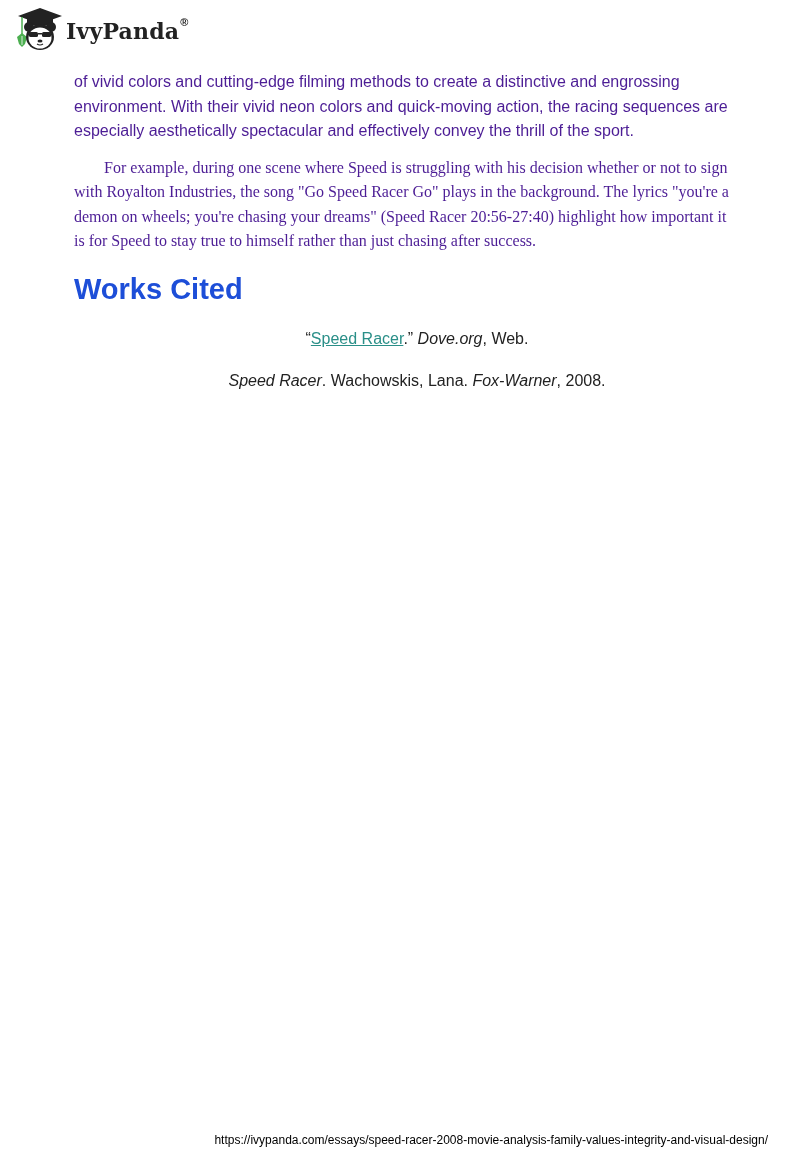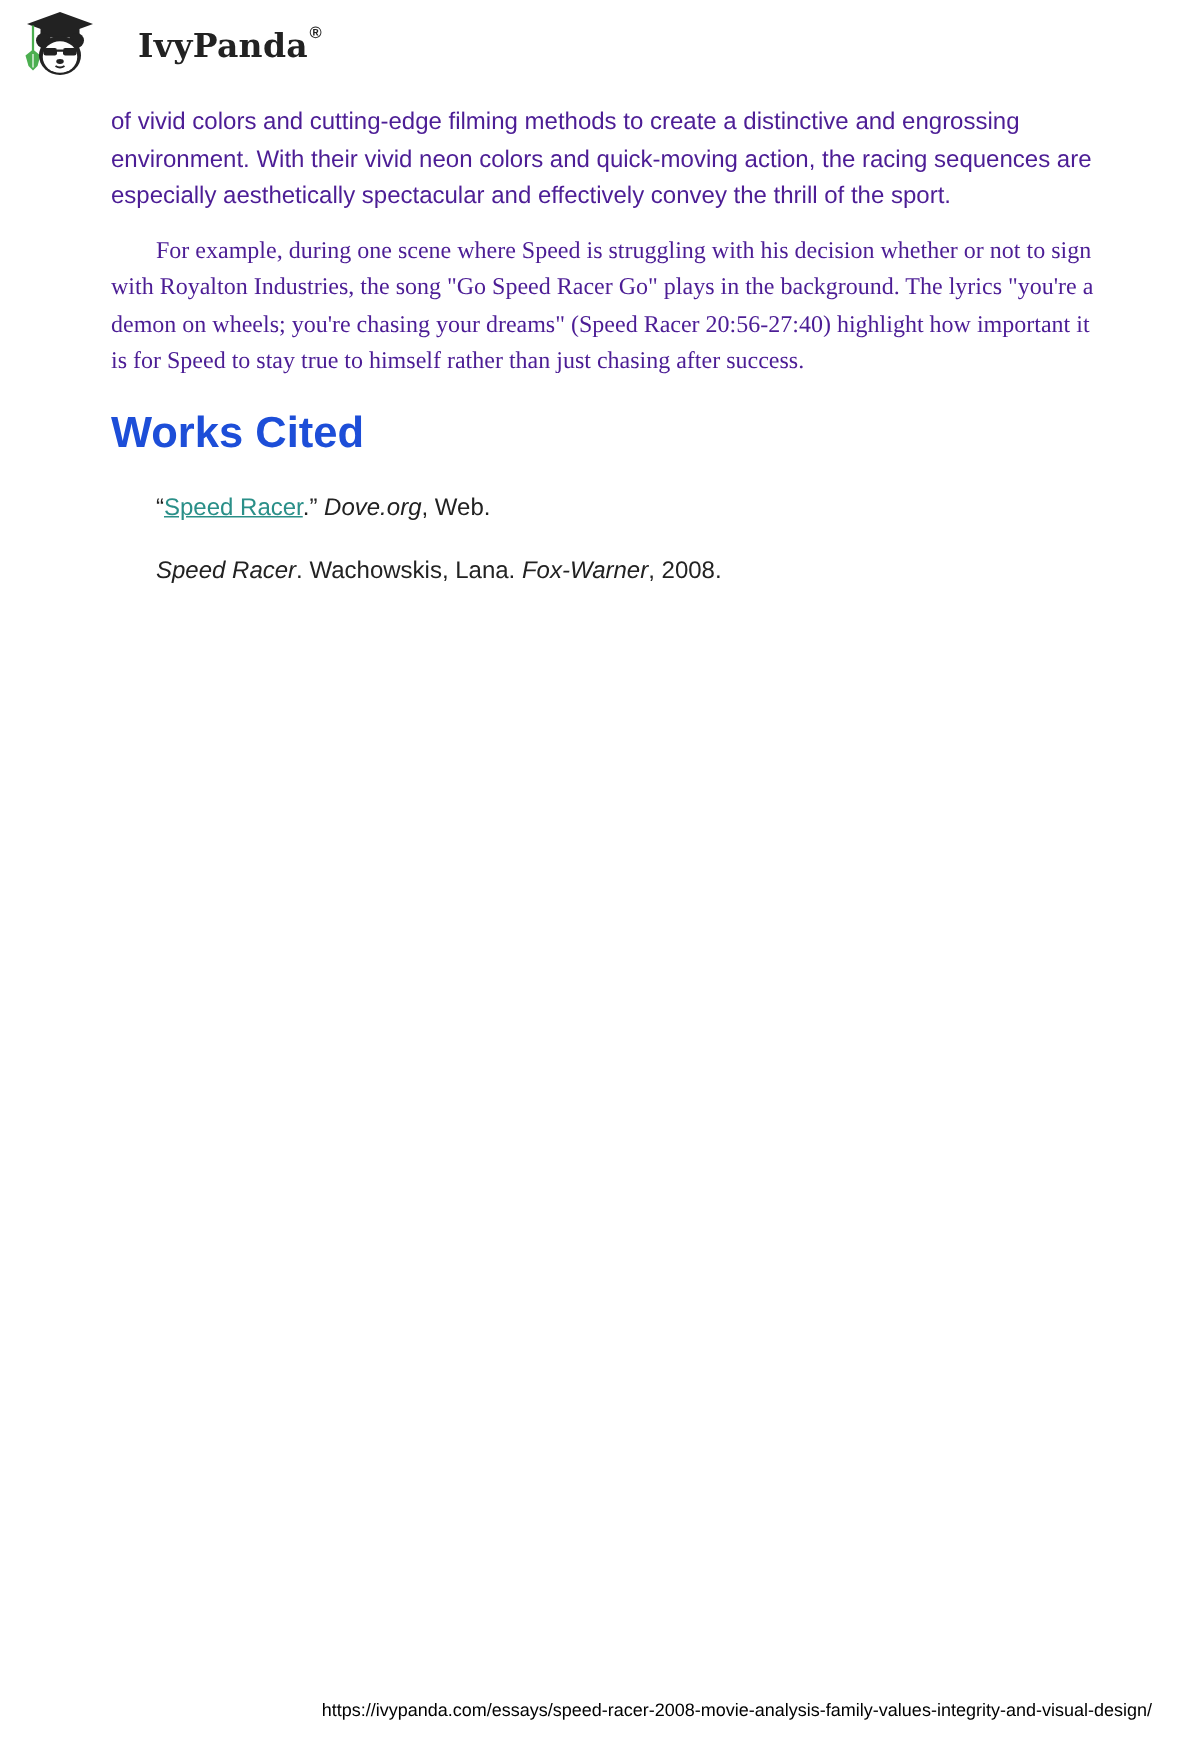--- a/index.html
+++ b/index.html
@@ -30,21 +30,21 @@
       align-items: center;
     }
     .logo svg {
       display: block;
     }
     .logo-text {
       font-family: "DejaVu Serif", serif;
       font-weight: bold;
       font-size: 22px;
       color: #222;
-      margin-left: 26px;
+      margin-left: 0;
       letter-spacing: 0.2px;
       position: relative;
       top: 1px;
     }
     .logo-reg {
       font-family: "Liberation Sans", sans-serif;
       font-size: 11px;
       font-weight: bold;
       vertical-align: top;
       position: relative;
@@ -79,20 +79,21 @@
       font-weight: bold;
       margin: 17px 0 20px 0;
       color: #1d4ed8;
       line-height: 36px;
     }
     .cite {
       font-size: 16px;
       line-height: 24px;
       margin: 0 0 18px 30px;
       color: #222;
+      text-align: center;
     }
     .cite a {
       color: #2a8f88;
       text-decoration: underline;
     }
     .footer-url {
       position: absolute;
       right: 32px;
       top: 1133px;
       font-size: 12px;

